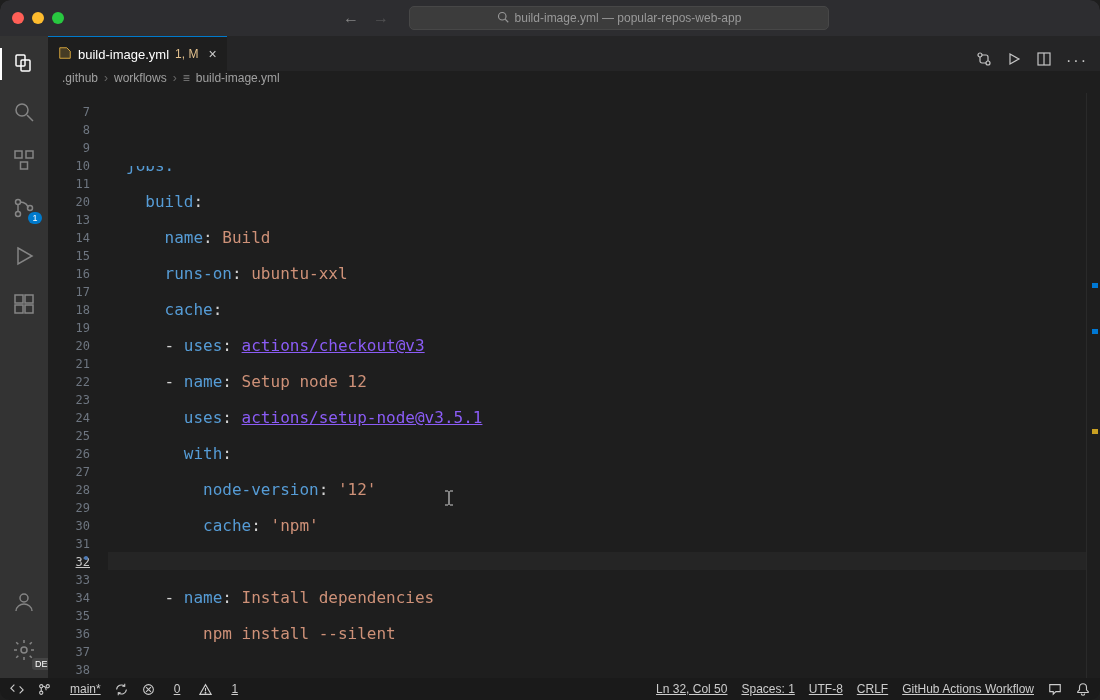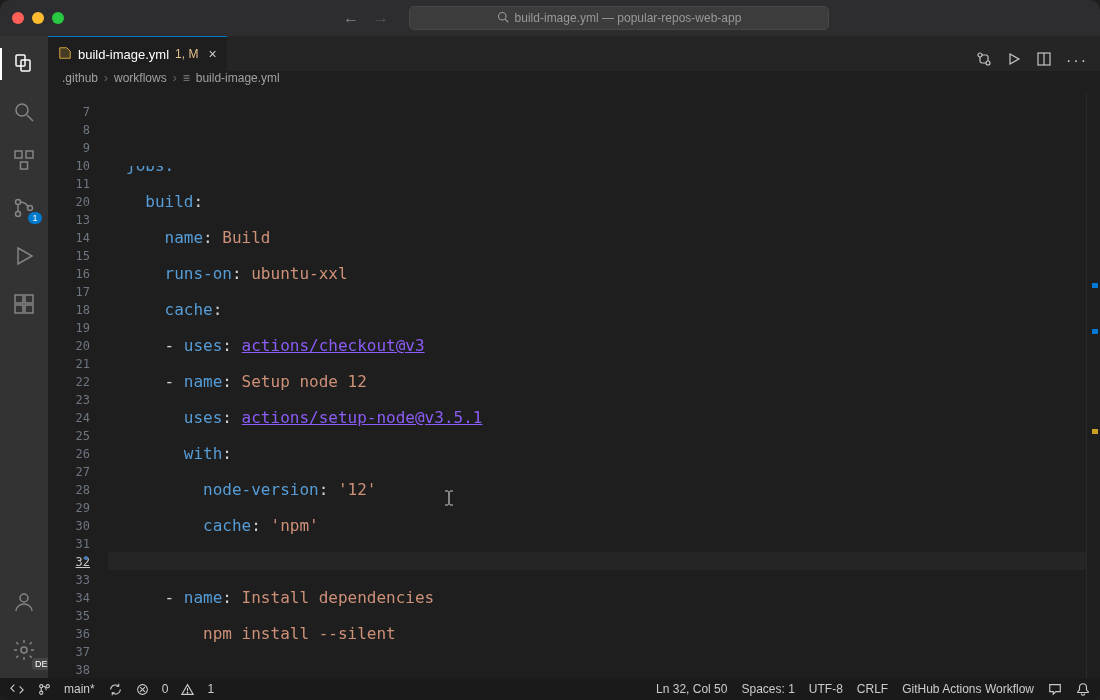--- a/index.html
+++ b/index.html
@@ -158,21 +158,21 @@
     height:22px;
     background:#1a1a1a;
     display:flex;
     align-items:center;
     font-size:12px;
     color:#cccccc;
     padding:0 10px;
     gap:14px;
   }
   .status-bar .grow { flex:1; }
-  .status-item { display:flex; align-items:center; gap:13px; cursor:pointer; }
+  .status-item { display:flex; align-items:center; gap:19px; cursor:pointer;text-decoration:underline; }
   .de-badge {
     position:absolute; left:32px; bottom:30px;
     background:#454545; color:#fff; font-size:9px;
     border-radius:3px; padding:1px 3px;
   }
   .cursor-ibeam {
     position:absolute;
     width:14px; height:16px;
     pointer-events:none;
   }

